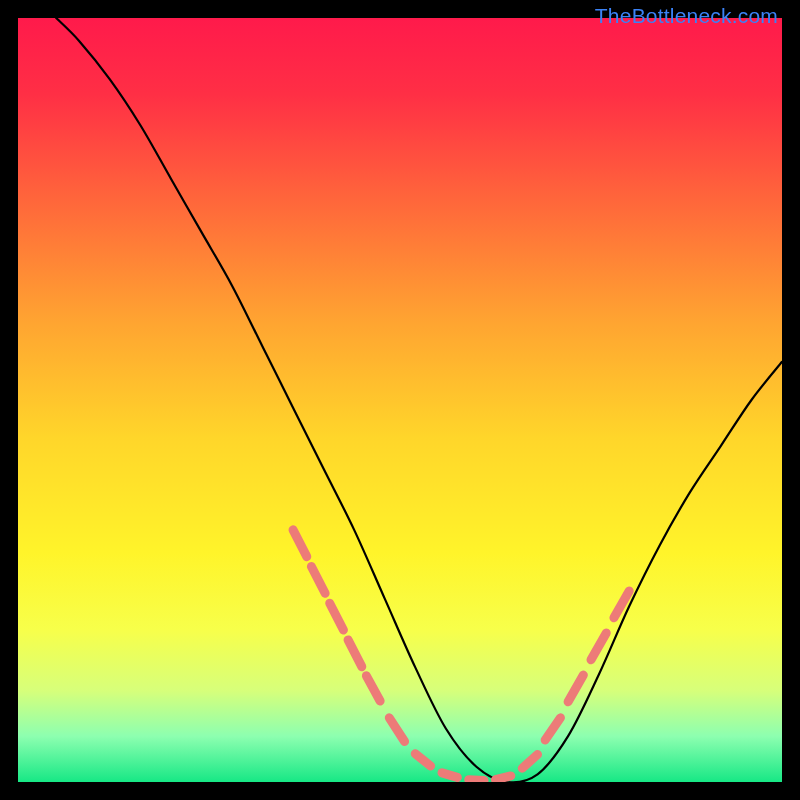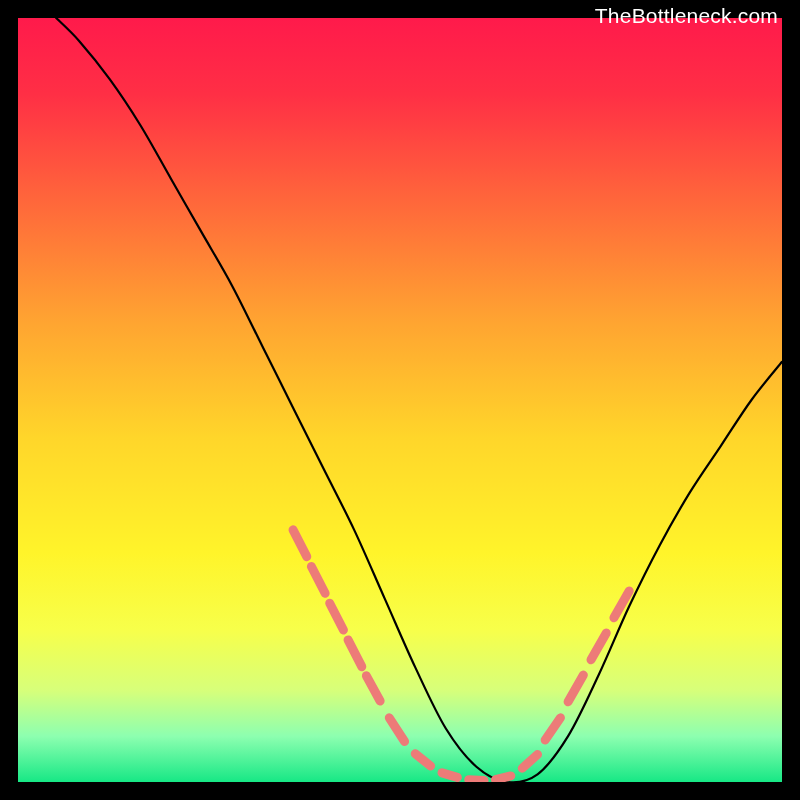--- a/index.html
+++ b/index.html
@@ -23,21 +23,21 @@
     position: absolute;
     left: 0;
     top: 0;
     width: 764px;
     height: 764px;
   }
   .watermark {
     position: absolute;
     top: 4px;
     right: 22px;
-    color: #ffffff;
+    color: #3b82f6;
     font-size: 21px;
     font-weight: 500;
     letter-spacing: 0.2px;
     user-select: none;
   }
   svg {
     display: block;
   }
 </style>
 </head>

